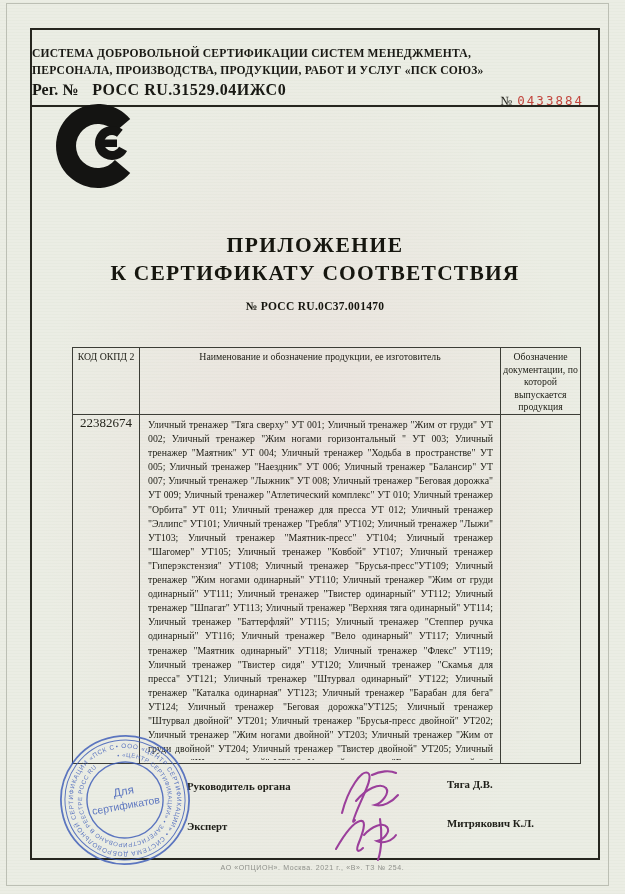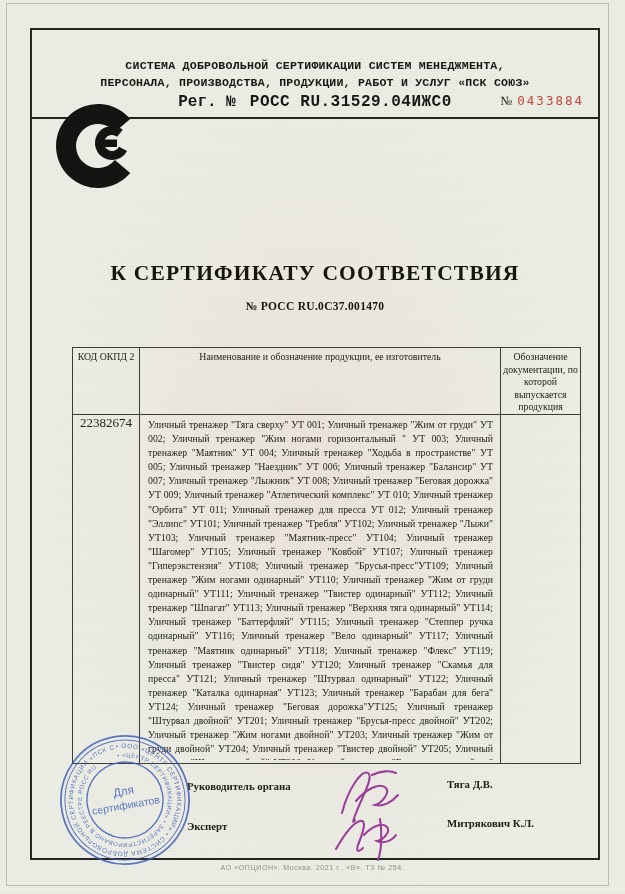--- a/index.html
+++ b/index.html
@@ -6,21 +6,21 @@
   body{width:625px;height:894px;font-family:"Liberation Serif","DejaVu Serif",serif;}
   .scan{position:relative;width:625px;height:894px;overflow:hidden;
     background-color:#ebede4;
     background-image:
       radial-gradient(ellipse at 50% 55%, rgba(233,196,202,0.28), rgba(233,196,202,0) 62%),
       repeating-linear-gradient(0deg, rgba(180,195,170,0.07) 0 1px, transparent 1px 3px);
   }
   .paper-edge{position:absolute;left:6px;top:3px;right:16px;bottom:8px;border:1px solid #bcbfb4;pointer-events:none;}
   .frame{position:absolute;left:30px;top:28px;width:566px;height:828px;border:2px solid #26261f;}
   .header{position:absolute;left:0;top:0;width:100%;height:60px;border-bottom:2px solid #26261f;
-    text-align:center;padding-top:27px;box-sizing:content-box;font-family:Liberation Mono, monospace;}
+    text-align:left;padding-top:15px;box-sizing:content-box;}
   .h-line{font-weight:bold;font-size:11.6px;line-height:17px;color:#191914;letter-spacing:0.2px;}
   .h-reg{font-weight:bold;font-size:16px;margin-top:2px;color:#191914;}
   .h-reg .reg-val{margin-left:14px;letter-spacing:0.5px;}
   .blank-no{position:absolute;right:14px;top:63px;font-size:12.5px;color:#23231d;text-align:center;}
   .blank-no .red{color:#c2463e;font-family:"DejaVu Sans Mono",monospace;font-size:12.5px;letter-spacing:2px;margin-left:5px;}
   .logo{position:absolute;left:22px;top:72px;width:100px;height:88px;}
   .title1{position:absolute;left:0;width:100%;top:203px;text-align:center;font-weight:bold;font-size:21.5px;letter-spacing:1.5px;color:#16160f;}
   .title2{position:absolute;left:0;width:100%;top:231px;text-align:center;font-weight:bold;font-size:21.5px;letter-spacing:1.2px;color:#16160f;}
   .title-no{position:absolute;left:0;width:100%;top:270px;text-align:center;font-weight:bold;font-size:11.5px;color:#16160f;letter-spacing:0.3px;}
   .tbl{position:absolute;left:40px;top:317px;width:508px;border-collapse:collapse;table-layout:fixed;}
@@ -56,20 +56,21 @@
     <div class="blank-no">
       <span>№</span><span class="red">0433884</span>
     </div>
 
     <svg class="logo" viewBox="0 0 100 88" aria-hidden="true">
       <path d="M76.2,17.0 A42,42 0 1 0 76.2,71.0 L60.9,58.1 A22,22 0 1 1 60.9,29.9 Z" fill="#141412"></path>
       <circle cx="58" cy="41" r="12.5" fill="none" stroke="#141412" stroke-width="9" stroke-dasharray="61 17.5" transform="rotate(28 58 41)"></circle>
       <rect x="44" y="37.5" width="19" height="7.5" fill="#141412"></rect>
     </svg>
 
+    <div class="title1">ПРИЛОЖЕНИЕ</div>
     <div class="title2">К СЕРТИФИКАТУ СООТВЕТСТВИЯ</div>
     <div class="title-no">№ РОСС RU.0C37.001470</div>
 
     <table class="tbl">
       <colgroup>
           <col style="width:67px">
           <col style="width:361px">
           <col style="width:80px">
         </colgroup>
       <thead>

